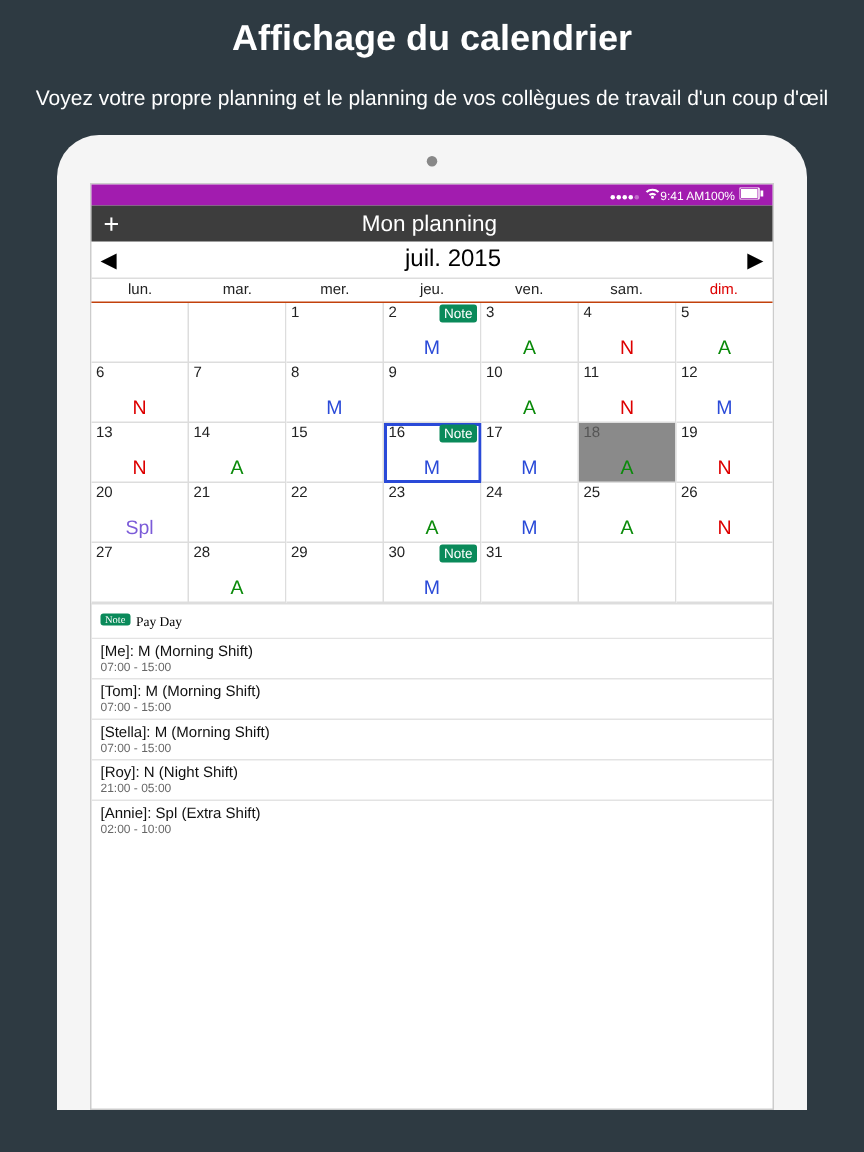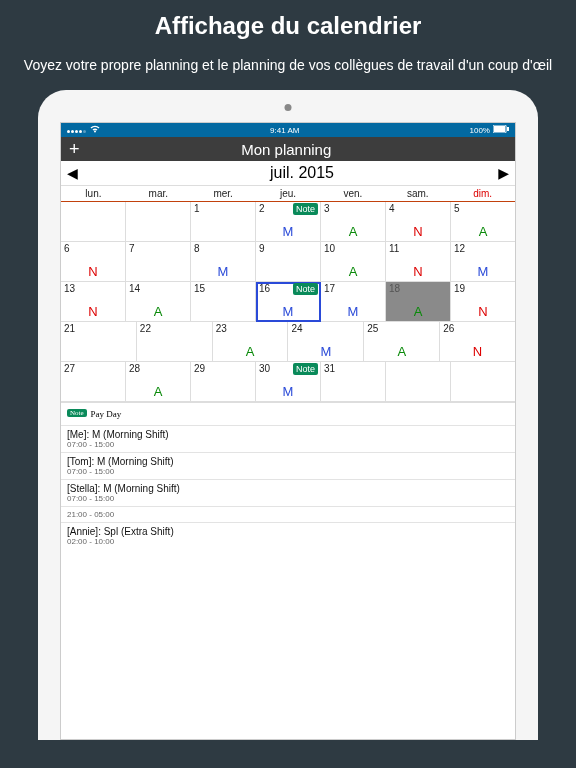--- a/index.html
+++ b/index.html
@@ -26,22 +26,22 @@
   .device-cam {
     position: absolute; top: 14px; left: 50%; transform: translateX(-50%);
     width: 7px; height: 7px; background: #888; border-radius: 50%;
   }
   .screen {
     background: #fff; width: 100%; height: 100%; color: #000;
     display: flex; flex-direction: column; font-size: 11px;
     border: 1px solid #ccc;
   }
   .status-bar {
-    background: #0369a1; color: #fff; height: 14px;
-    display: flex; align-items: center; justify-content: space-between;
+    background: #a21caf; color: #fff; height: 14px;
+    display: flex; align-items: center; justify-content: flex-end;
     padding: 0 6px; font-size: 8px;
   }
   .status-left, .status-right { display: flex; align-items: center; gap: 3px; }
   .dots span { display:inline-block; width:3px;height:3px;border-radius:50%;background:#fff;margin-right:1px;}
   .dots span.off{background:rgba(255,255,255,.35);}
   .nav-bar {
     background: #3d3d3d; color: #fff; height: 24px;
     display: flex; align-items: center; justify-content: space-between;
     padding: 0 8px; font-size: 11px;
   }
@@ -214,20 +214,24 @@
             <div class="daynum">18</div>
             <div class="shift c-green">A</div>
           </div>
           <div class="day">
             <div class="daynum">19</div>
             <div class="shift c-red">N</div>
           </div>
         </div>
         <div class="week">
           <div class="day">
+            <div class="daynum">20</div>
+            <div class="shift c-purple">Spl</div>
+          </div>
+          <div class="day">
             <div class="daynum">21</div>
           </div>
           <div class="day">
             <div class="daynum">22</div>
           </div>
           <div class="day">
             <div class="daynum">23</div>
             <div class="shift c-green">A</div>
           </div>
           <div class="day">
@@ -281,20 +285,21 @@
         </div>
         <div class="sched-item">
           <div class="sched-title">[Tom]: M (Morning Shift)</div>
           <div class="sched-time">07:00 - 15:00</div>
         </div>
         <div class="sched-item">
           <div class="sched-title">[Stella]: M (Morning Shift)</div>
           <div class="sched-time">07:00 - 15:00</div>
         </div>
         <div class="sched-item">
+          <div class="sched-title">[Roy]: N (Night Shift)</div>
           <div class="sched-time">21:00 - 05:00</div>
         </div>
         <div class="sched-item">
           <div class="sched-title">[Annie]: Spl (Extra Shift)</div>
           <div class="sched-time">02:00 - 10:00</div>
         </div>
       </div>
 
   </div>
 </div>

